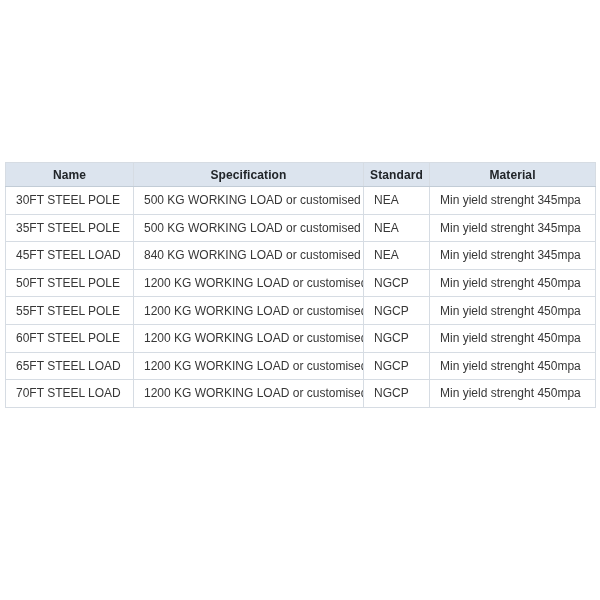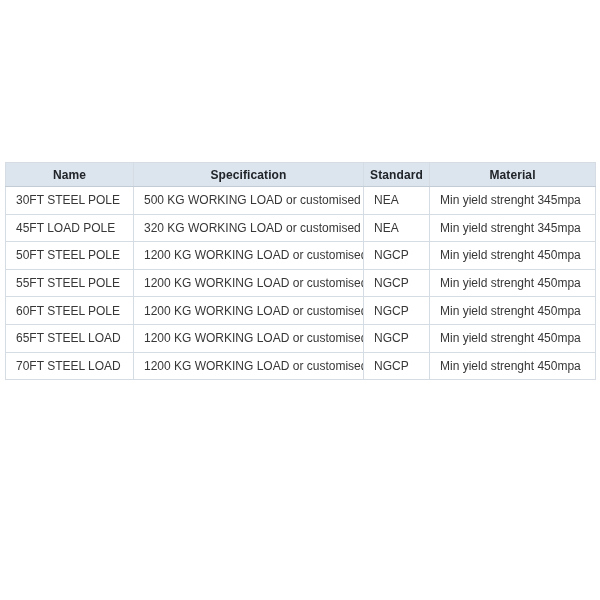--- a/index.html
+++ b/index.html
@@ -78,22 +78,28 @@
       </tr>
     </thead>
     <tbody>
       <tr>
         <td>30FT STEEL POLE</td>
         <td>500 KG WORKING LOAD or customised</td>
         <td>NEA</td>
         <td>Min yield strenght 345mpa</td>
       </tr>
       <tr>
-        <td>45FT LOAD POLE</td>
-        <td>320 KG WORKING LOAD or customised</td>
+        <td>35FT STEEL POLE</td>
+        <td>500 KG WORKING LOAD or customised</td>
+        <td>NEA</td>
+        <td>Min yield strenght 345mpa</td>
+      </tr>
+      <tr>
+        <td>45FT STEEL LOAD</td>
+        <td>840 KG WORKING LOAD or customised</td>
         <td>NEA</td>
         <td>Min yield strenght 345mpa</td>
       </tr>
       <tr>
         <td>50FT STEEL POLE</td>
         <td>1200 KG WORKING LOAD or customised</td>
         <td>NGCP</td>
         <td>Min yield strenght 450mpa</td>
       </tr>
       <tr>

